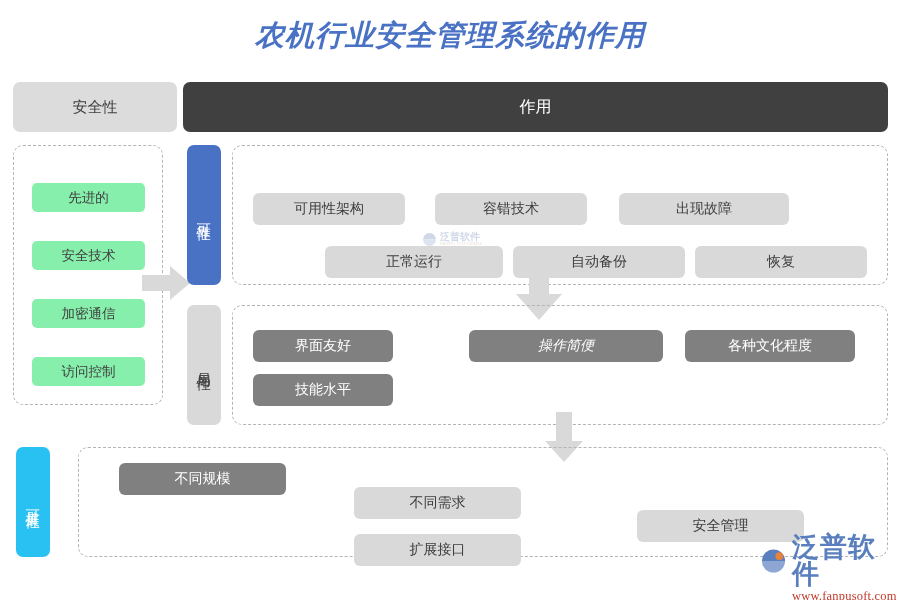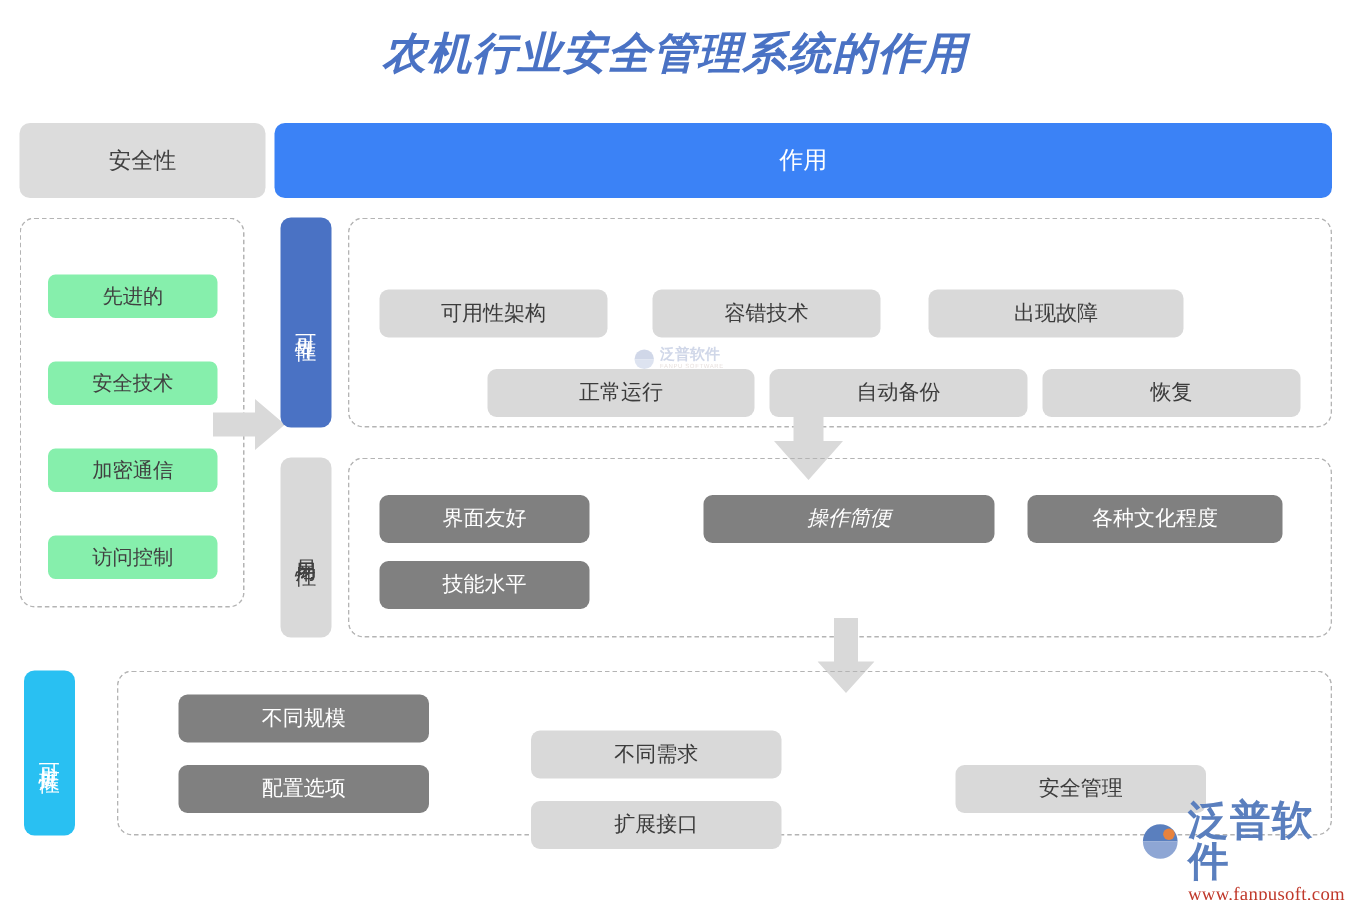--- a/index.html
+++ b/index.html
@@ -50,21 +50,21 @@
     justify-content: center;
     font-size: 15px;
     color: #404040;
   }
   .hdr-right {
     position: absolute;
     left: 183px;
     top: 82px;
     width: 705px;
     height: 50px;
-    background: #3b82f6;
+    background: #404040;
     border-radius: 7px;
     display: flex;
     align-items: center;
     justify-content: center;
     font-size: 16px;
     color: #ffffff;
   }
 
   
   .left-panel {
@@ -313,23 +313,20 @@
   <div class="section sec3">
     <div class="pill dark" style="left:40px; top:15px; width:167px;">
       <span>不同规模</span>
     </div>
     <div class="pill light" style="left:275px; top:15px; width:167px;align-items:center;">
       <span>不同需求</span>
     </div>
     <div class="pill light" style="left:558px; top:38px; width:167px;">
       <span>安全管理</span>
     </div>
-    <div class="pill dark" style="left:40px; top:62px; width:167px;">
-      <span>配置选项</span>
-    </div>
     <div class="pill light" style="left:275px; top:62px; width:167px;">
       <span>扩展接口</span>
     </div>
   </div>
 
   <div class="logo">
     <div class="logo-row">
       <svg width="28" height="26" viewBox="0 0 28 26">
         <path d="M2,13 A12,12 0 0 1 26,13 L14,13 Z" fill="#5a7fbe"></path>
         <path d="M2,13 A12,12 0 0 0 26,13 L14,13 Z" fill="#8ea6d4"></path>

